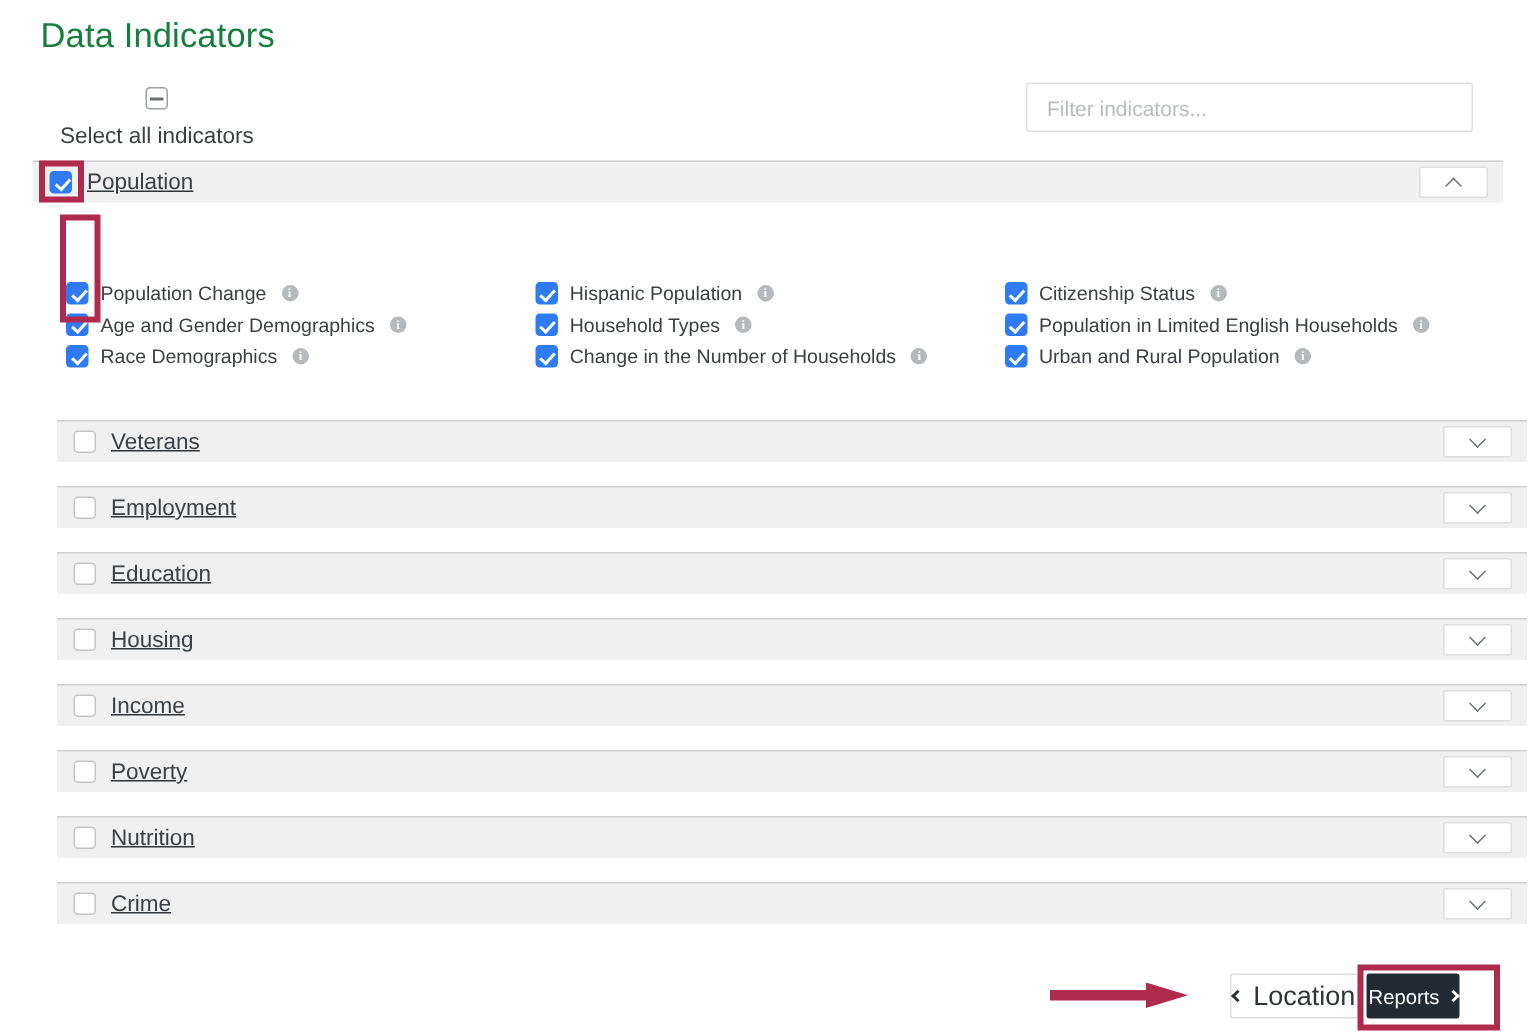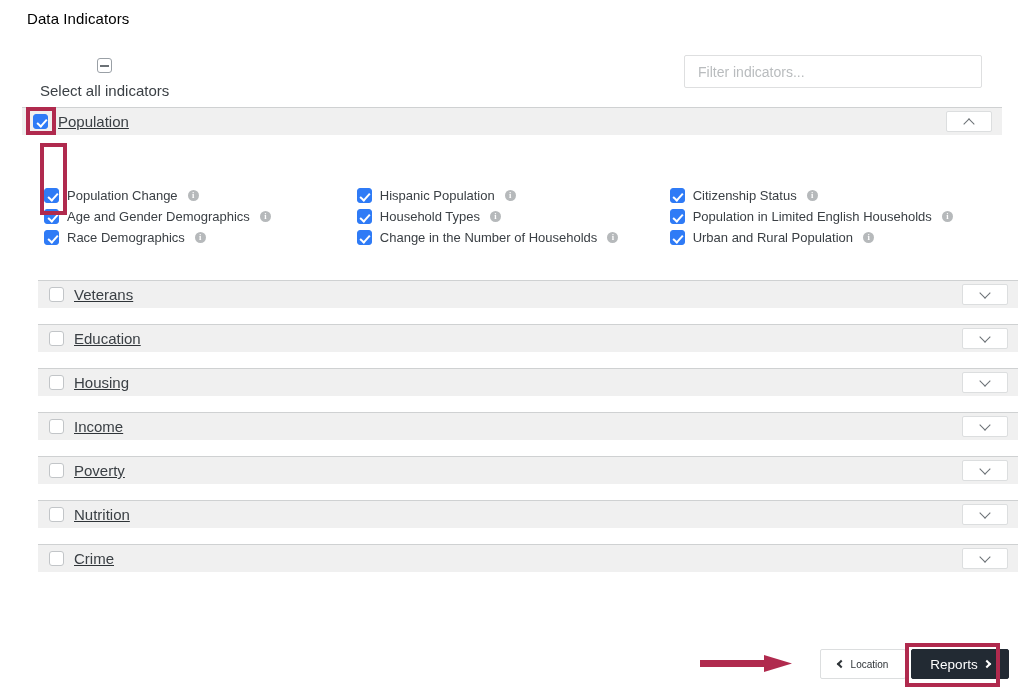--- a/index.html
+++ b/index.html
@@ -10,23 +10,23 @@
     font-family: "Liberation Sans", sans-serif;
     color: #2f3438;
     overflow: hidden;
   }
   #root { position: relative; width: 1024px; height: 689px; }
 
   
   .page-title {
     position: absolute;
     left: 27px; top: 10px;
-    font-size: 15px;
+    font-size: 23px;
     font-weight: 400;
-    color: #000000;
+    color: #15803d;
     letter-spacing: 0.1px;
   }
 
   
   .selectall-row {
     position: absolute;
     left: 40px; top: 58px;
     display: flex; align-items: center; gap: 9px; flex-direction: column;
   }
   .cb {
@@ -155,28 +155,28 @@
   .footer { position: absolute; left: 0; top: 645px; width: 1024px; height: 44px; }
   .btn-location {
     position: absolute;
     left: 820px; top: 4px;
     width: 86px; height: 30px;
     background: #ffffff;
     border: 1px solid #dcdedf;
     border-radius: 2px;
     display: flex; align-items: center; justify-content: center;
     gap: 7px;
-    font-size: 10px;
+    font-size: 18px;
     color: #2f3438;
     cursor: pointer;
   }
   .btn-reports {
     position: absolute;
     left: 911px; top: 4px;
-    width: 98px; height: 30px;
+    width: 62px; height: 30px;
     background: #222a33;
     border: 1px solid #222a33;
     border-radius: 2px;
     display: flex; align-items: center; justify-content: center;
     gap: 6px;
     font-size: 13.5px;
     color: #ffffff;
     cursor: pointer;
   }
   .arrow-glyph {
@@ -283,20 +283,29 @@
                 <span class="info-icon">i</span>
               </div>
             </div>
           </div>
         </div>
       </div>
       <div class="acc-item">
         <div class="acc-header">
           <span class="cb"></span>
           <span class="acc-title">Veterans</span>
+          <div class="chev-btn">
+            <span class="chev down"></span>
+          </div>
+        </div>
+      </div>
+      <div class="acc-item">
+        <div class="acc-header">
+          <span class="cb"></span>
+          <span class="acc-title">Employment</span>
           <div class="chev-btn">
             <span class="chev down"></span>
           </div>
         </div>
       </div>
       <div class="acc-item">
         <div class="acc-header">
           <span class="cb"></span>
           <span class="acc-title">Education</span>
           <div class="chev-btn">

